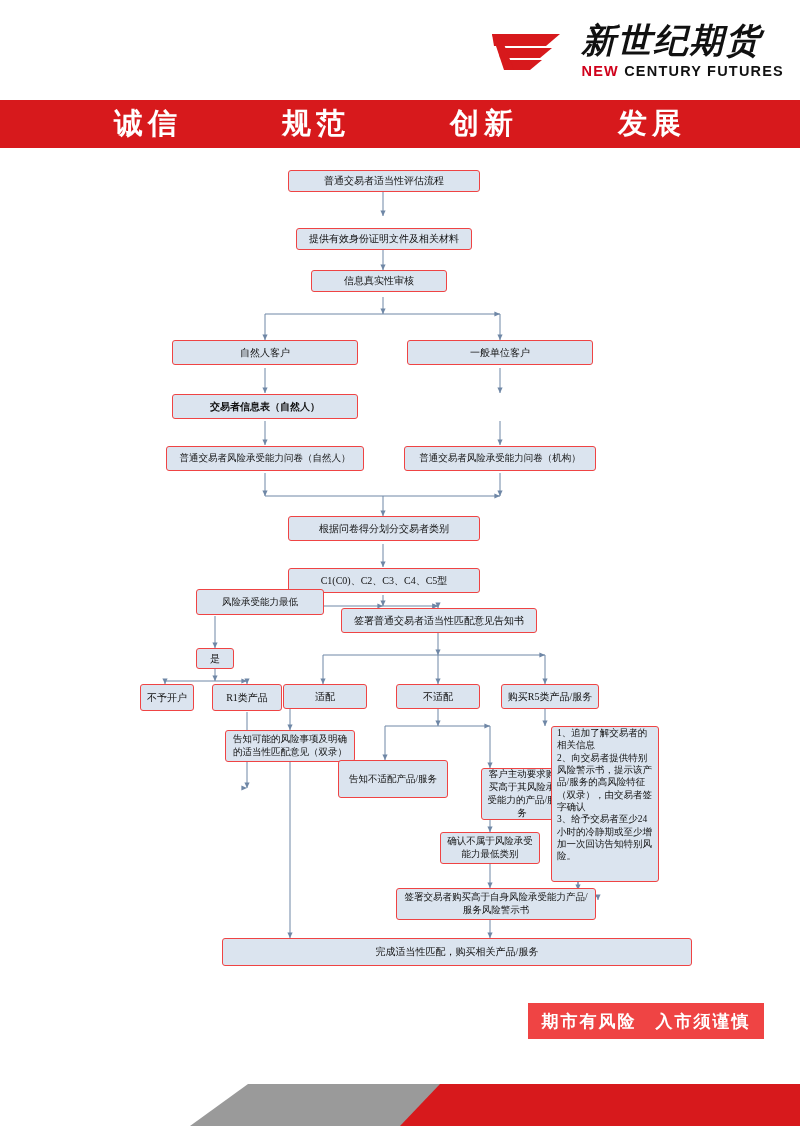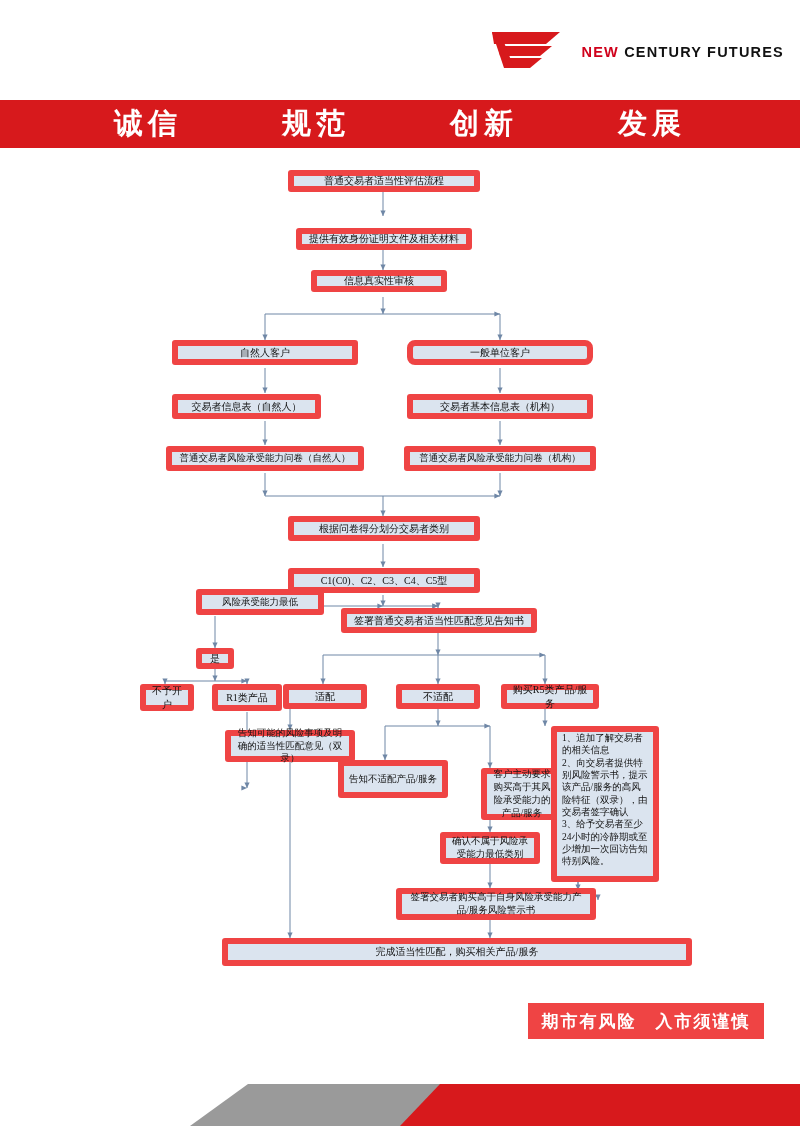--- a/index.html
+++ b/index.html
@@ -92,21 +92,21 @@
     position: absolute;
     top: 0; left: 0;
     width: 800px;
     height: 850px;
     pointer-events: none;
   }
   .node {
     position: absolute;
     box-sizing: border-box;
     background: #dbe4ef;
-    border: 6px solid #ef4444;
+    border: 1px solid #ef4444;
     border-radius: 3px;
     color: #111;
     font-size: 10px;
     line-height: 1.35;
     display: flex;
     align-items: center;
     justify-content: center;
     text-align: center;
     padding: 2px 4px;
     font-family: "Liberation Serif", "DejaVu Serif", serif;
@@ -152,20 +152,21 @@
   <div class="logo-wrap">
     <div class="logo-mark">
       <svg width="78" height="50" viewBox="0 0 78 50">
         <polygon points="2,8 70,8 56,20 4,20" fill="#d7191c"></polygon>
         <polygon points="8,22 62,22 50,32 10,32" fill="#d7191c"></polygon>
         <polygon points="14,34 52,34 40,44 16,44" fill="#d7191c"></polygon>
         <polygon points="2,8 14,44 24,44 10,8" fill="#d7191c"></polygon>
       </svg>
     </div>
     <div class="logo-text">
+      <div class="logo-cn">新世纪期货</div>
       <div class="logo-en">
         <span class="red">NEW</span>
         <span>CENTURY FUTURES</span>
       </div>
     </div>
   </div>
 </div>
 
 <div class="banner">
   <div class="banner-inner">
@@ -261,25 +262,24 @@
   </svg>
 
   <div class="node" style="left:288px; top:22px; width:192px; height:22px;">普通交易者适当性评估流程</div>
 
   <div class="node" style="left:296px; top:72px; width:176px; height:22px;margin-top:8px;">提供有效身份证明文件及相关材料</div>
 
   <div class="node" style="left:311px; top:122px; width:136px; height:22px;">信息真实性审核</div>
 
   <div class="node" style="left:172px; top:192px; width:186px; height:25px;">自然人客户</div>
 
-  <div class="node" style="left:407px; top:192px; width:186px; height:25px;border-radius:8px;">一般单位客户</div>
-
-  <div class="node" style="left:172px; top:246px; width:149px; height:25px;">交易者信息表（自然人）</div>
-
-  <div class="node" style="left:407px; top:246px; width:186px; height:25px;">交易者基本信息表（机构）</div>
+  <div class="node" style="left:407px; top:192px; width:186px; height:25px;">一般单位客户</div>
+
+  <div class="node" style="left:172px; top:246px; width:186px; height:25px;font-weight:bold;">交易者信息表（自然人）</div>
+
 
   <div class="node small" style="left:166px; top:298px; width:198px; height:25px;">普通交易者风险承受能力问卷（自然人）</div>
 
   <div class="node small" style="left:404px; top:298px; width:192px; height:25px;">普通交易者风险承受能力问卷（机构）</div>
 
   <div class="node" style="left:288px; top:368px; width:192px; height:25px;">根据问卷得分划分交易者类别</div>
 
   <div class="node" style="left:288px; top:420px; width:192px; height:25px;">C1(C0)、C2、C3、C4、C5型</div>
 
   <div class="node small" style="left:196px; top:441px; width:128px; height:26px; top:441px;">风险承受能力最低</div>

